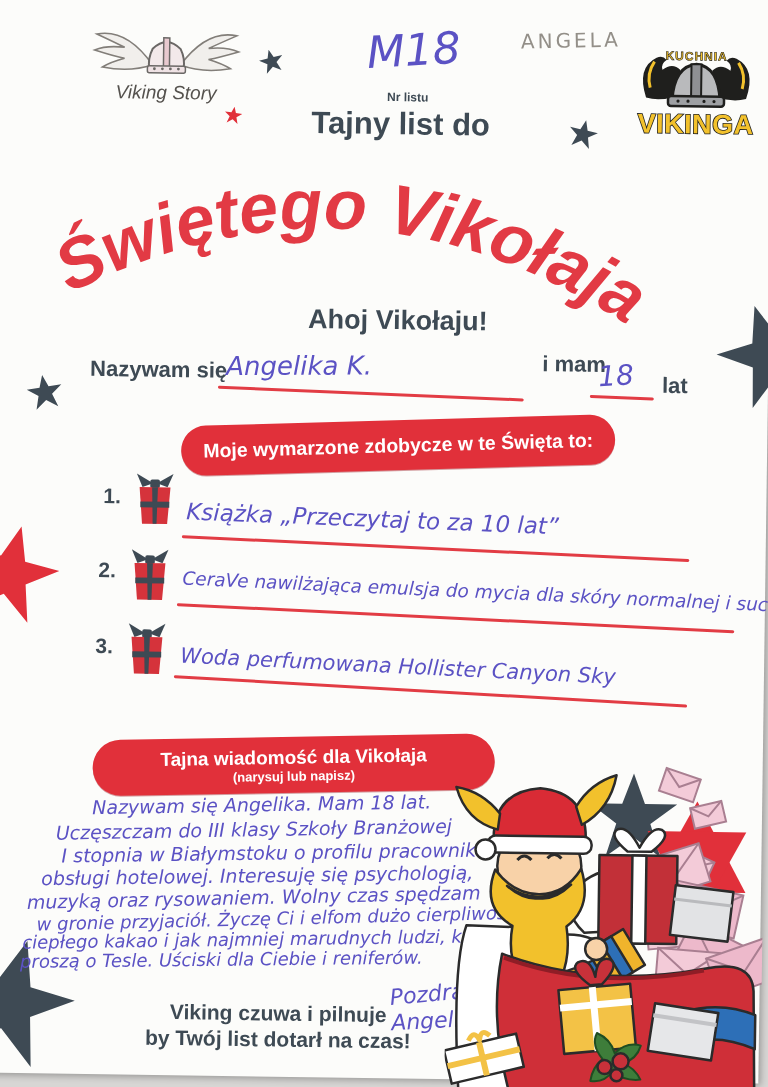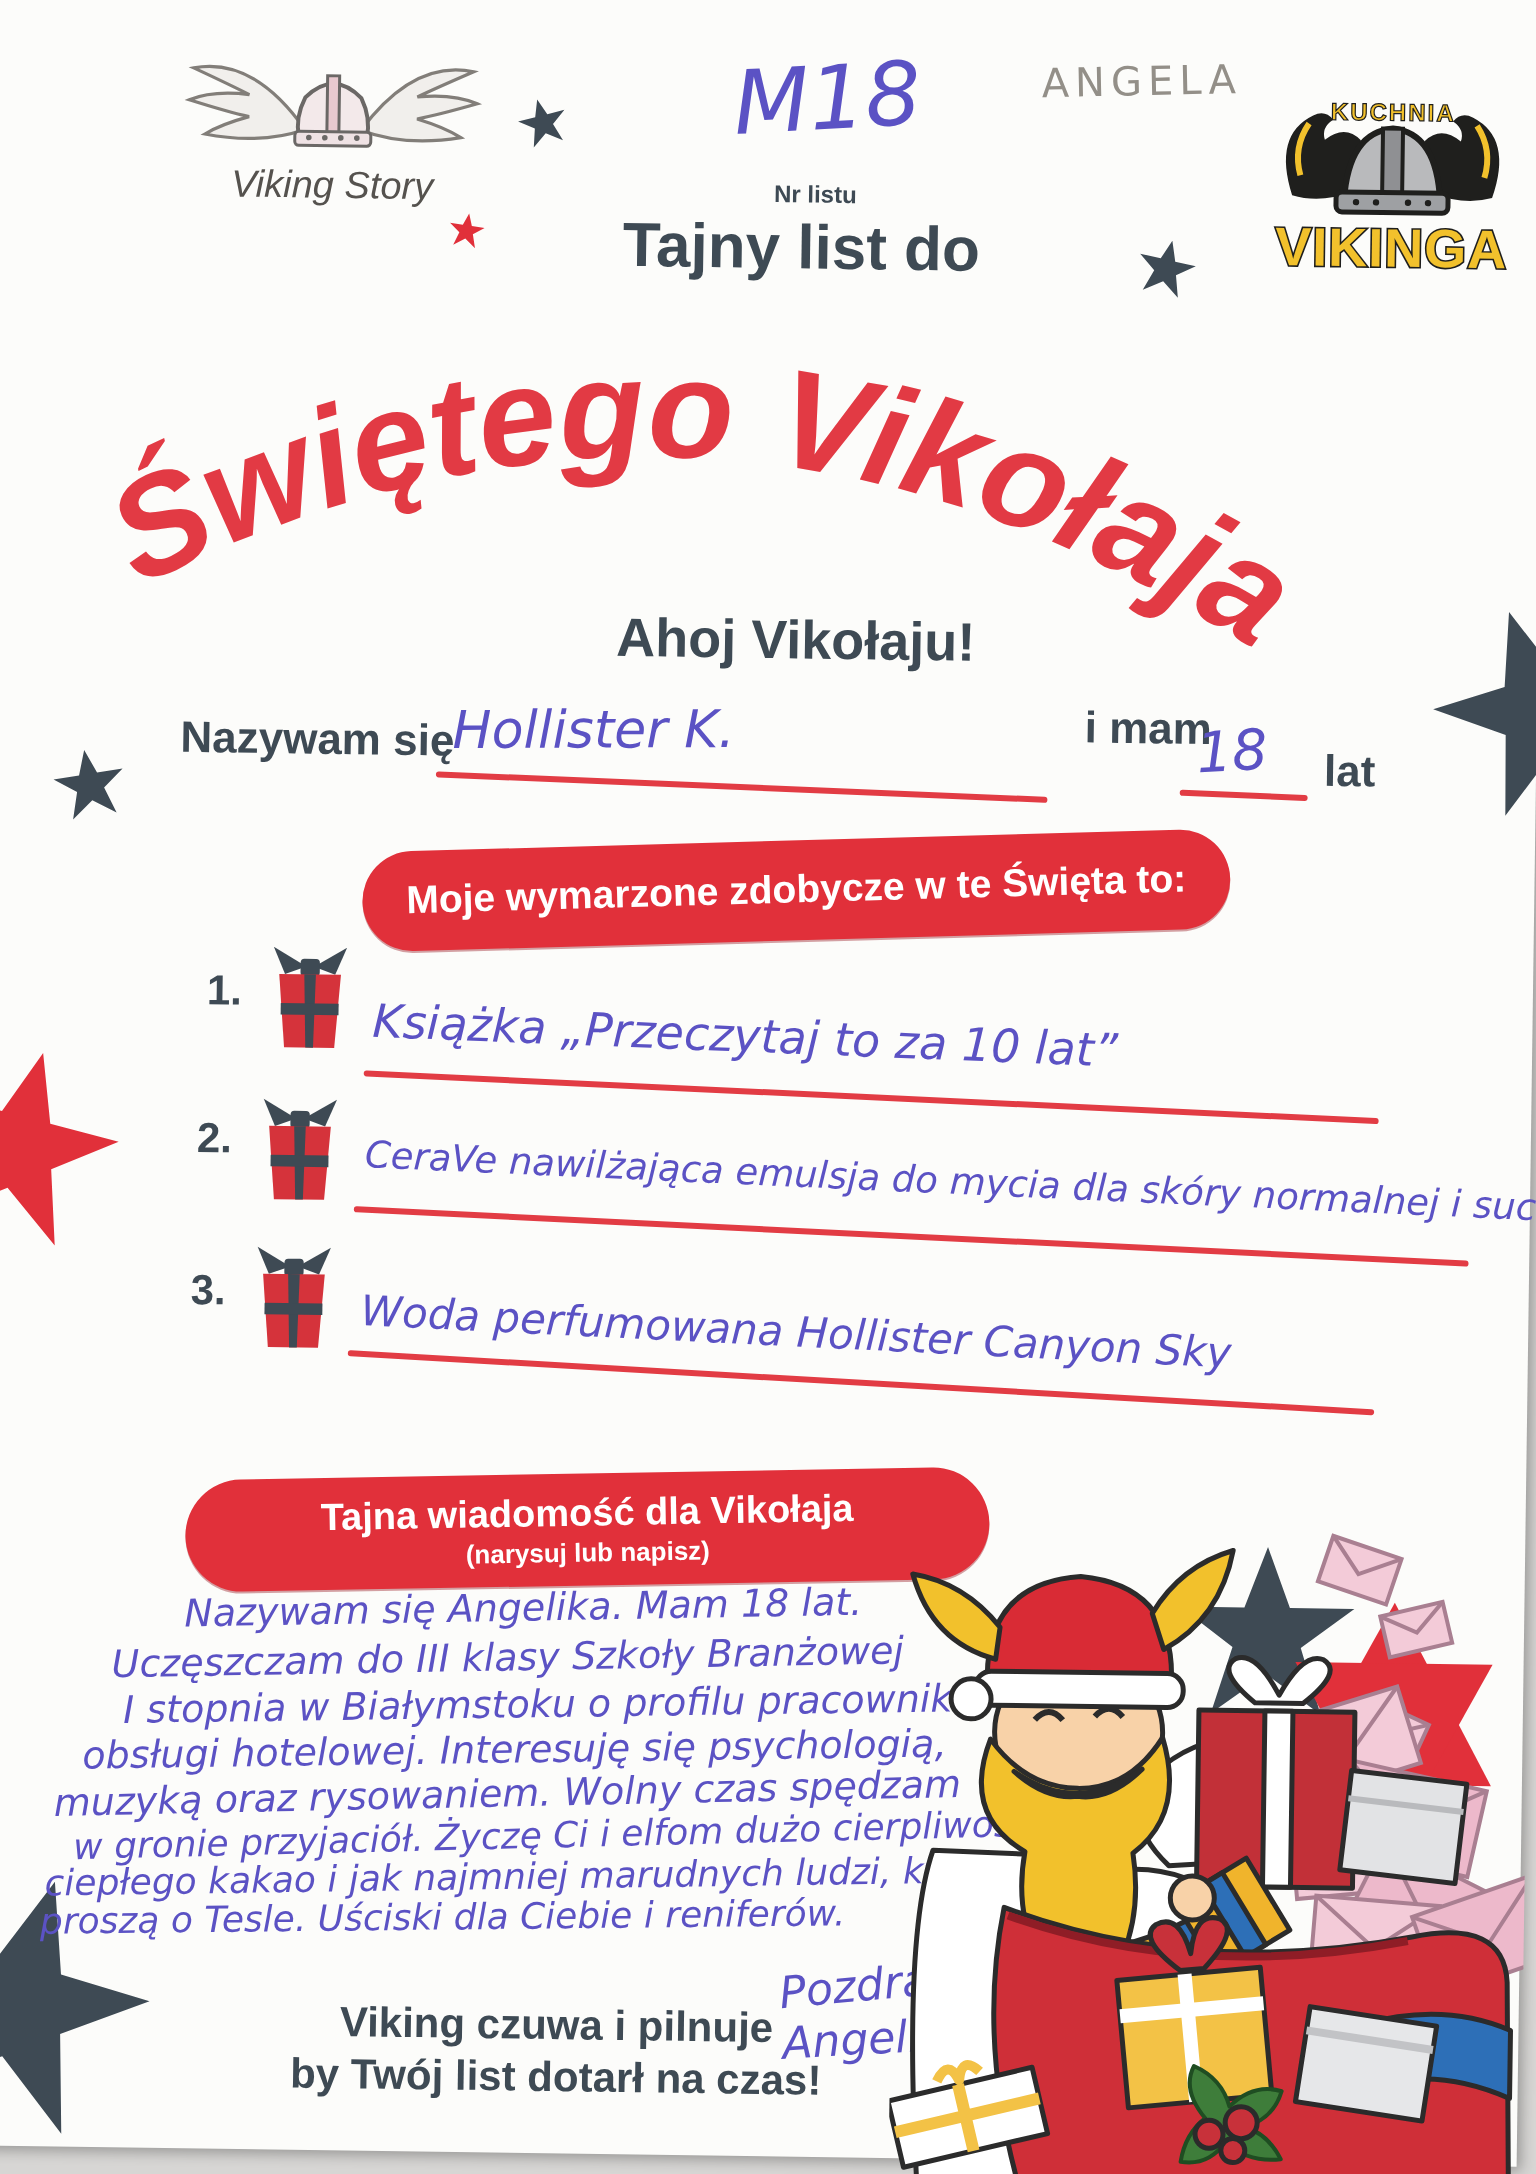--- a/index.html
+++ b/index.html
@@ -119,21 +119,21 @@
     <svg class="abs" style="left:52px;top:146px;width:668px;height:240px" viewBox="0 0 668 240">
       <path id="titleArc" d="M 14,152 Q 338,-18 652,232" fill="none"></path>
       <text font-family="DejaVu Sans,sans-serif" font-style="italic" font-weight="bold" font-size="70" fill="#e23a44">
         <textPath href="#titleArc">Świętego Vikołaja</textPath>
       </text>
     </svg>
 
     <div class="abs print ctr" style="left:240px;top:305px;width:310px;font-size:27px">Ahoj Vikołaju!</div>
 
     <div class="abs print" style="left:88px;top:360px;font-size:22px">Nazywam się</div>
-    <div class="abs hand" style="left:224px;top:352px;font-size:26px;transform:rotate(-1deg)">Hollister K.</div>
+    <div class="abs hand" style="left:224px;top:352px;font-size:26px;transform:rotate(-1deg)">Angelika K.</div>
     <div class="redline" style="left:216px;top:388px;width:306px;transform:rotate(1.6deg)"></div>
     <div class="abs print" style="left:540px;top:349px;font-size:22px">i mam</div>
     <div class="abs hand" style="left:596px;top:356px;font-size:28px;transform:rotate(-4deg)">18</div>
     <div class="redline" style="left:588px;top:392px;width:64px;transform:rotate(1.6deg)"></div>
     <div class="abs print" style="left:660px;top:369px;font-size:22px">lat</div>
 
     <div class="banner" style="left:180px;top:420px;width:434px;height:50px;font-size:19.5px;transform:rotate(-2.4deg)">
       <span>Moje wymarzone zdobycze w te Święta to:</span>
     </div>
 

